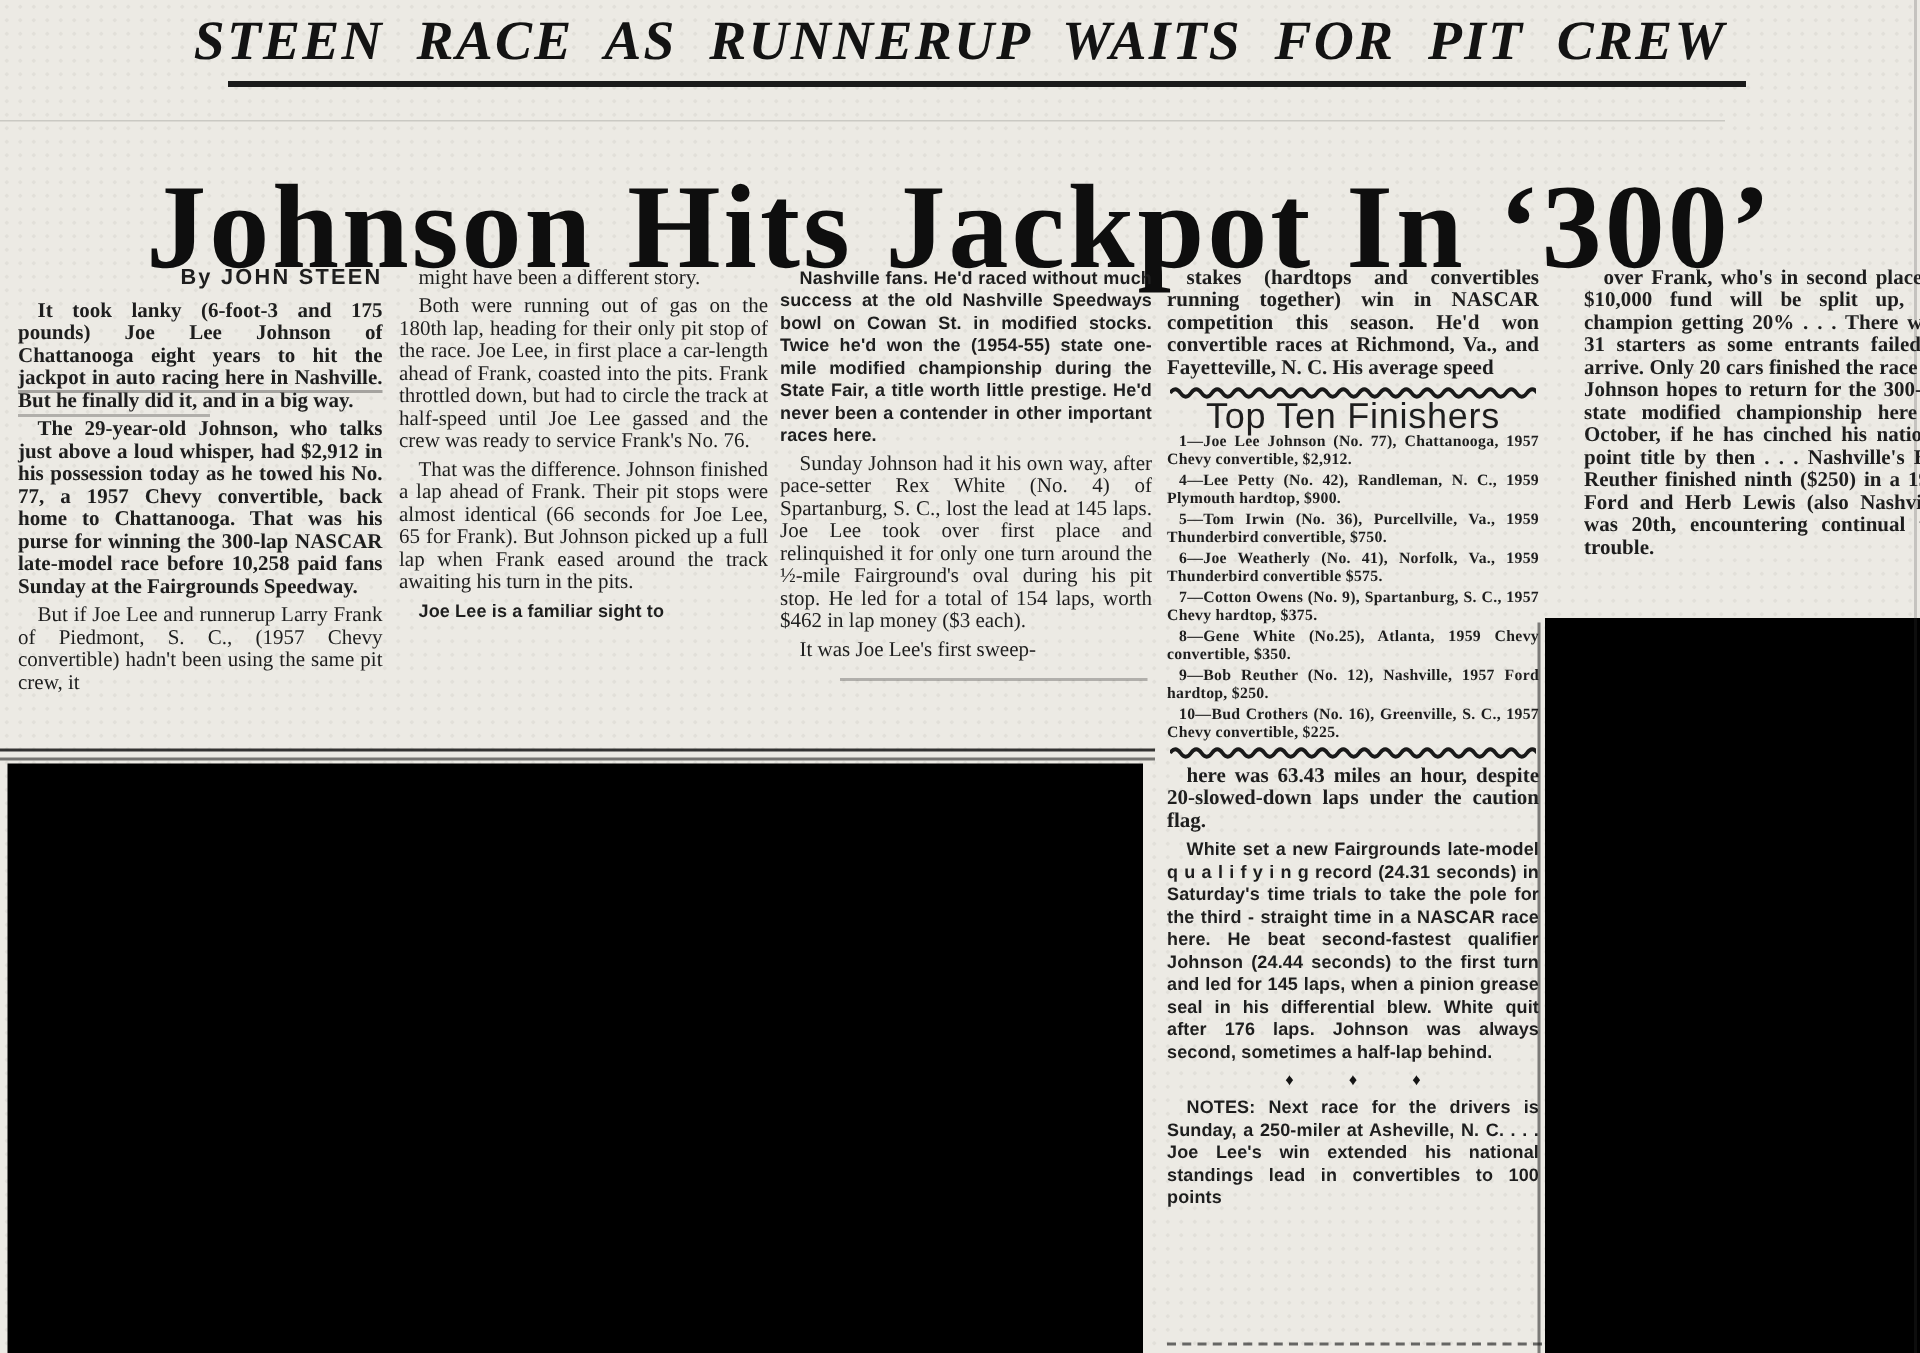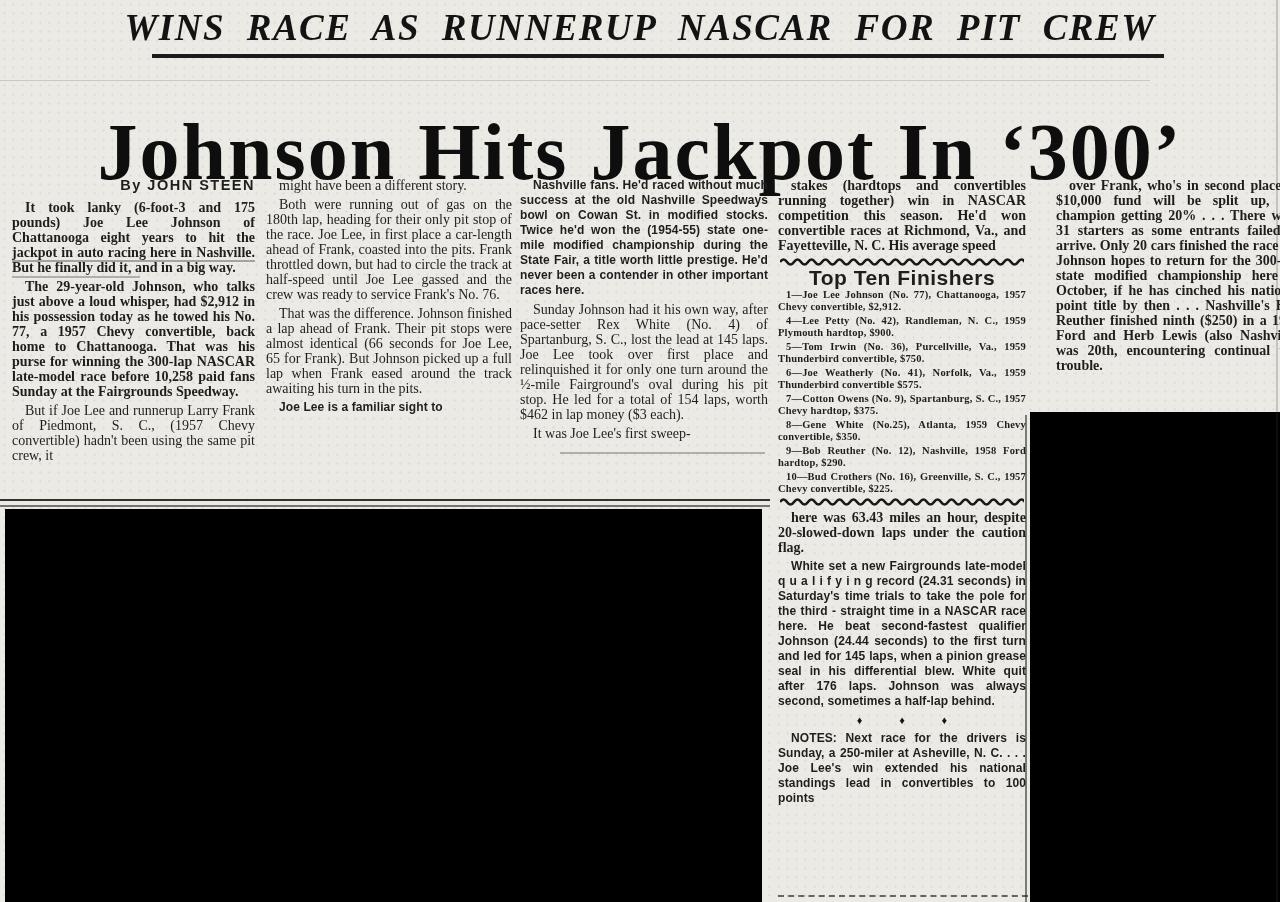--- a/index.html
+++ b/index.html
@@ -33,21 +33,21 @@
   .col1 { left:12px;  width:243px; }
   .col2 { left:266px; width:246px; }
   .col3 { left:520px; width:248px; }
   .col4 { left:778px; width:248px; height:724px; overflow:hidden; }
   .col5 { left:1032px; width:244px;margin-left:24px; }
   .byline {
     font-family:"Liberation Sans", sans-serif; font-weight:bold; font-size:14.5px;
     text-align:right; letter-spacing:1.5px; margin:0 0 7px 0 !important; text-indent:0 !important;
   }
   .top-ten-title {
-    font-family:"Liberation Sans", sans-serif; font-weight:bold; font-size:21px;
+    font-family:"Liberation Sans", sans-serif; font-weight:normal; font-size:24px;
     text-align:center; margin:1px 0 4px 0 !important; text-indent:0 !important; letter-spacing:0.5px;
   }
   .entry {
     font-size:10.5px; line-height:11.5px; font-weight:bold;
     margin:0 0 3px 0 !important; text-indent:8px !important; letter-spacing:0.2px;
   }
   .wave { display:block; margin:3px auto 3px auto; }
   .diamonds {
     text-align:center !important; font-size:11px; letter-spacing:17px;
     text-indent:17px !important; margin:3px 0 3px 0 !important; color:#151515;
@@ -65,21 +65,21 @@
   .a1 { top:80px;  left:0;     width:1150px; background:rgba(0,0,0,0.14); height:1px; }
   .a2 { top:260px; left:12px;  width:243px; }
   .a3 { top:276px; left:12px;  width:128px; background:rgba(0,0,0,0.25); }
   .a4 { top:452px; left:560px; width:205px; background:rgba(0,0,0,0.25); }
 </style>
 </head>
 <body>
 
 <div class="sheet">
 
-  <div class="kicker">WINS RACE AS RUNNERUP NASCAR FOR PIT CREW</div>
+  <div class="kicker">STEEN RACE AS RUNNERUP WAITS FOR PIT CREW</div>
   <div class="kicker-rule"></div>
   <div class="headline">Johnson Hits Jackpot In ‘300’</div>
 
   <div class="artifact a1"></div>
   <div class="artifact a2"></div>
   <div class="artifact a3"></div>
   <div class="artifact a4"></div>
 
   <div class="col col1">
     <p class="byline">By JOHN STEEN</p>
@@ -109,21 +109,21 @@
     </svg>
 
     <div>
       <p class="top-ten-title">Top Ten Finishers</p>
       <p class="entry">1—Joe Lee Johnson (No. 77), Chattanooga, 1957 Chevy convertible, $2,912.</p>
       <p class="entry">4—Lee Petty (No. 42), Randleman, N. C., 1959 Plymouth hardtop, $900.</p>
       <p class="entry">5—Tom Irwin (No. 36), Purcellville, Va., 1959 Thunderbird convertible, $750.</p>
       <p class="entry">6—Joe Weatherly (No. 41), Norfolk, Va., 1959 Thunderbird convertible $575.</p>
       <p class="entry">7—Cotton Owens (No. 9), Spartanburg, S. C., 1957 Chevy hardtop, $375.</p>
       <p class="entry">8—Gene White (No.25), Atlanta, 1959 Chevy convertible, $350.</p>
-      <p class="entry">9—Bob Reuther (No. 12), Nashville, 1958 Ford hardtop, $290.</p>
+      <p class="entry">9—Bob Reuther (No. 12), Nashville, 1957 Ford hardtop, $250.</p>
       <p class="entry">10—Bud Crothers (No. 16), Greenville, S. C., 1957 Chevy convertible, $225.</p>
     </div>
 
     <svg class="wave" width="244" height="10" viewBox="0 0 244 10">
       <path d="M0 5 Q3.5 0 7 5 T14 5 T21 5 T28 5 T35 5 T42 5 T49 5 T56 5 T63 5 T70 5 T77 5 T84 5 T91 5 T98 5 T105 5 T112 5 T119 5 T126 5 T133 5 T140 5 T147 5 T154 5 T161 5 T168 5 T175 5 T182 5 T189 5 T196 5 T203 5 T210 5 T217 5 T224 5 T231 5 T238 5 T245 5" stroke="#1a1a1a" stroke-width="2.6" fill="none"></path>
     </svg>
 
     <p class="b">here was 63.43 miles an hour, despite 20-slowed-down laps under the caution flag.</p>
     <p class="bs">White set a new Fairgrounds late-model q u a l i f y i n g record (24.31 seconds) in Saturday's time trials to take the pole for the third - straight time in a NASCAR race here. He beat second-fastest qualifier Johnson (24.44 seconds) to the first turn and led for 145 laps, when a pinion grease seal in his differential blew. White quit after 176 laps. Johnson was always second, sometimes a half-lap behind.</p>
     <p class="diamonds">♦ ♦ ♦</p>

